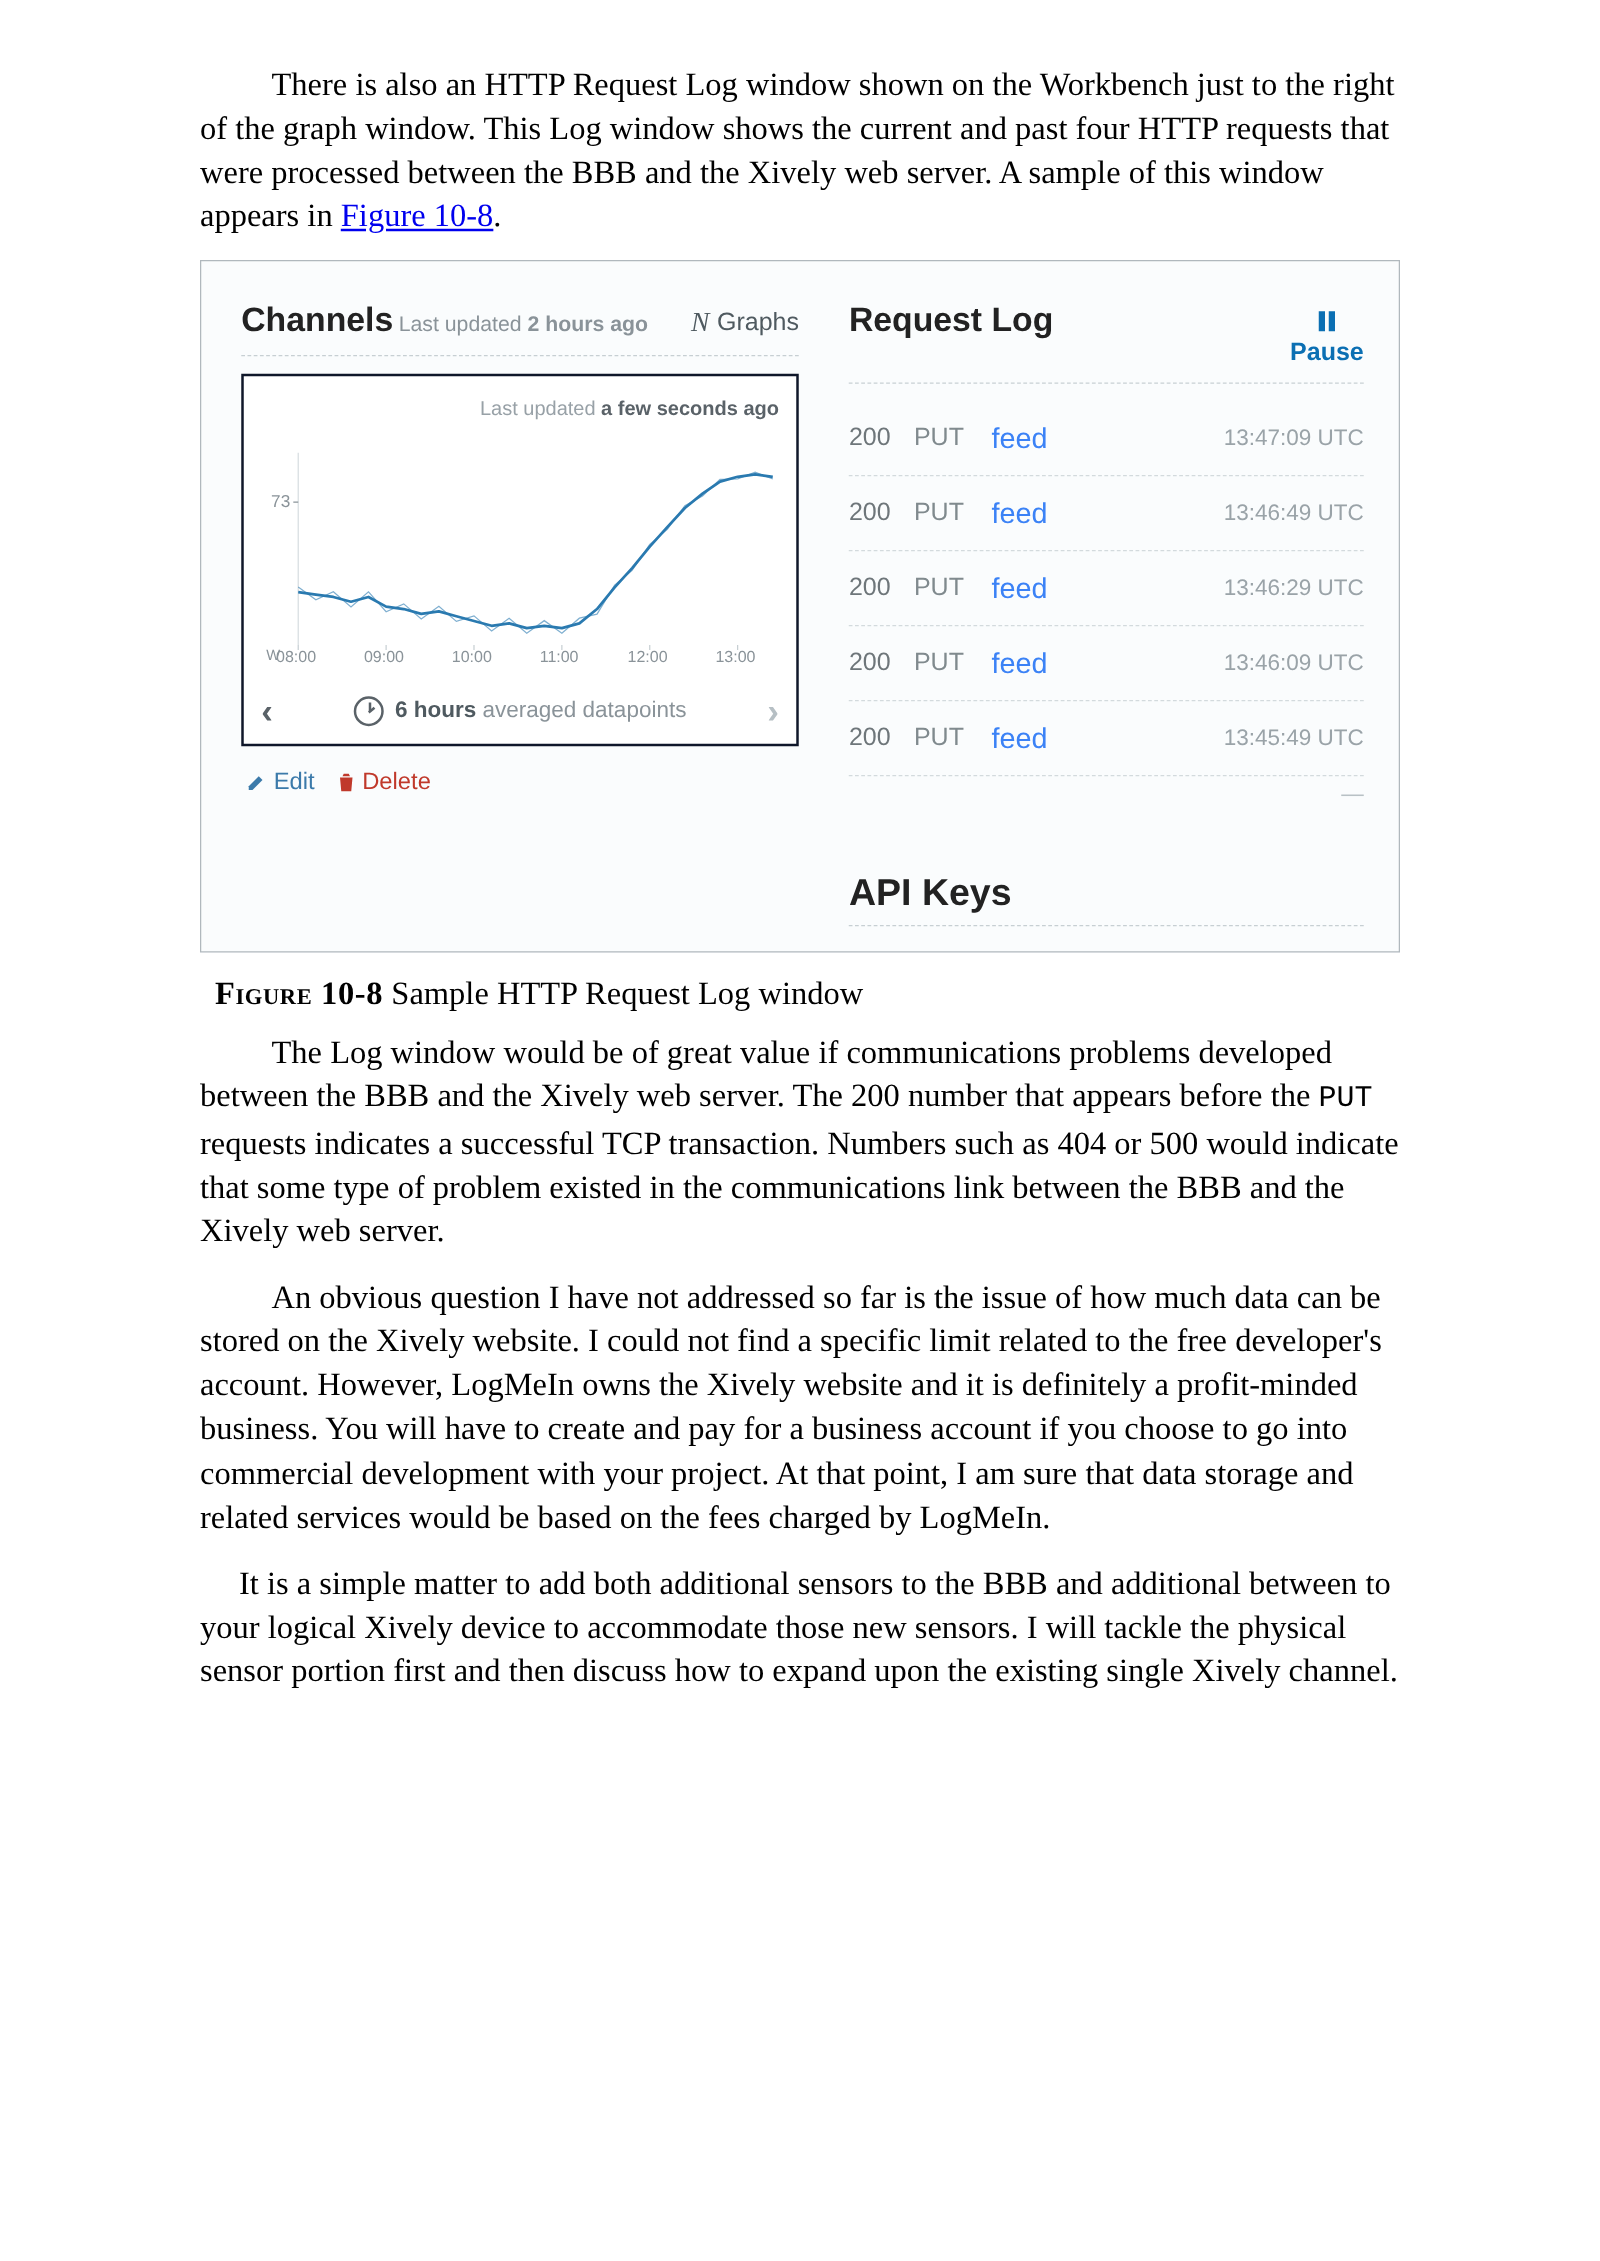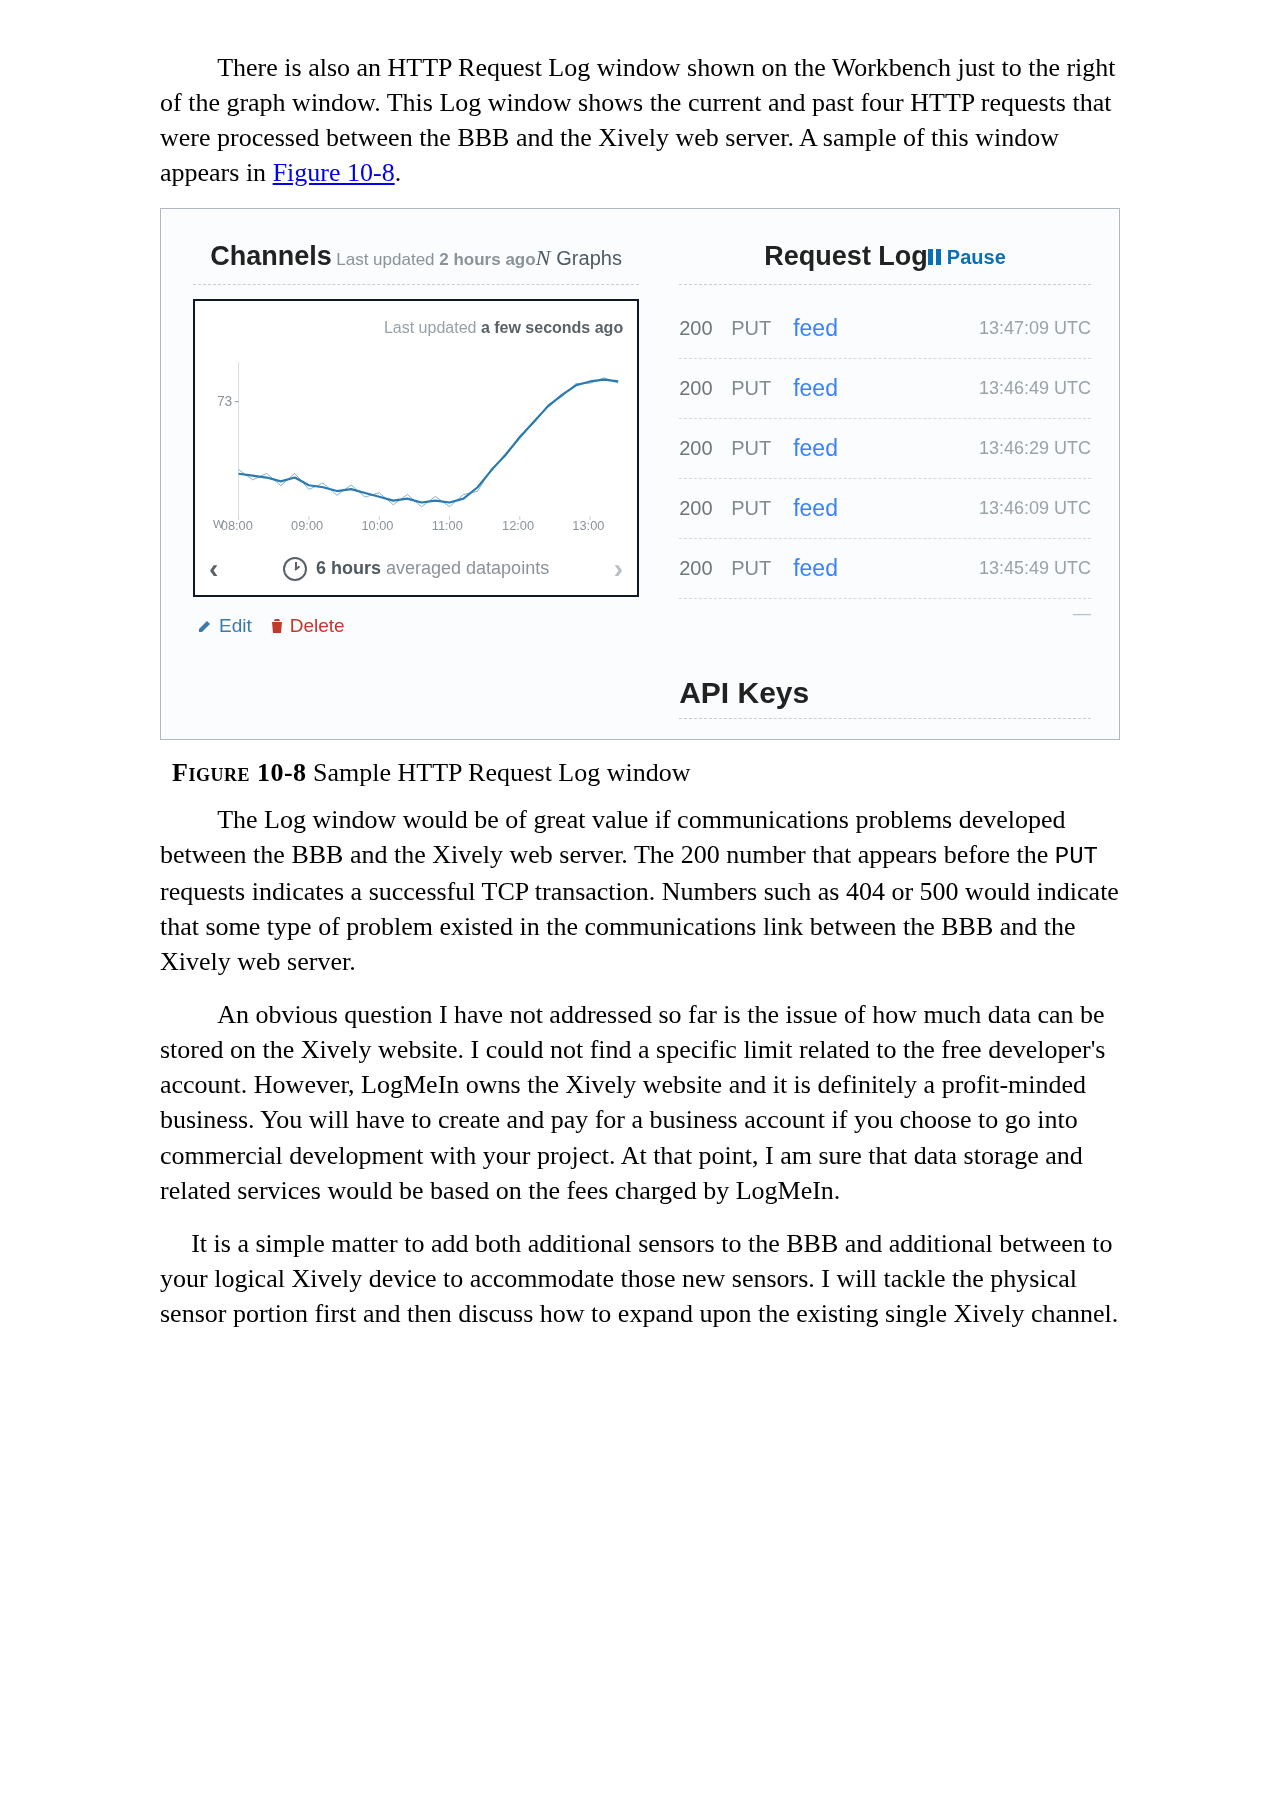--- a/index.html
+++ b/index.html
@@ -11,25 +11,25 @@
   .caption{font-size:26px;margin:18px 0 14px 12px;}
   .caption-label{font-variant:small-caps;letter-spacing:0.5px;}
   .h2{font-size:33px;font-weight:bold;margin:22px 0 14px 20px;}
 
   
   .figure{border:1px solid #b0b8bd;background:#fafcfd;margin:12px 0 0 0;}
   .fig-inner{display:flex;flex-direction:row;}
   .fig-left{flex:0 0 52%;padding:32px 20px 20px 32px;box-sizing:border-box;font-family:Arial,Helvetica,sans-serif;}
   .fig-right{flex:0 0 48%;padding:32px 28px 20px 20px;box-sizing:border-box;font-family:Arial,Helvetica,sans-serif;}
 
-  .panel-head{display:flex;justify-content:center;align-items:baseline;border-bottom:1px dashed #c7cfd3;padding-bottom:12px;margin-bottom:14px;}
+  .panel-head{display:flex;justify-content:space-between;align-items:baseline;border-bottom:1px dashed #c7cfd3;padding-bottom:12px;margin-bottom:14px;}
   .ph-title{font-size:27px;font-weight:bold;color:#222;}
   .ph-sub{font-size:17px;color:#8a9399;font-weight:normal;}
   .ph-action{font-size:20px;color:#4f5a60;display:flex;align-items:center;gap:6px;}
-  .ph-action.blue{color:#0b6fb3;font-weight:bold;}
+  .ph-action.blue{color:#0b6fb3;font-weight:bold;flex-direction:column;}
   .pause-bars{display:inline-flex;gap:3px;}
   .pause-bars span{display:inline-block;width:5px;height:16px;background:#0b6fb3;}
 
   .channel-card{background:#e9edf0;border-radius:2px;padding:22px 20px 18px 20px;margin-bottom:8px;}
   .cc-row1{display:flex;justify-content:space-between;align-items:flex-start;}
   .cc-name{font-size:28px;color:#5a6268;margin-top:20px;}
   .cc-val{text-align:right;}
   .cc-val-num{font-size:50px;color:#222;line-height:1;}
   .cc-val-unit{font-size:14px;color:#7d8790;}
 

